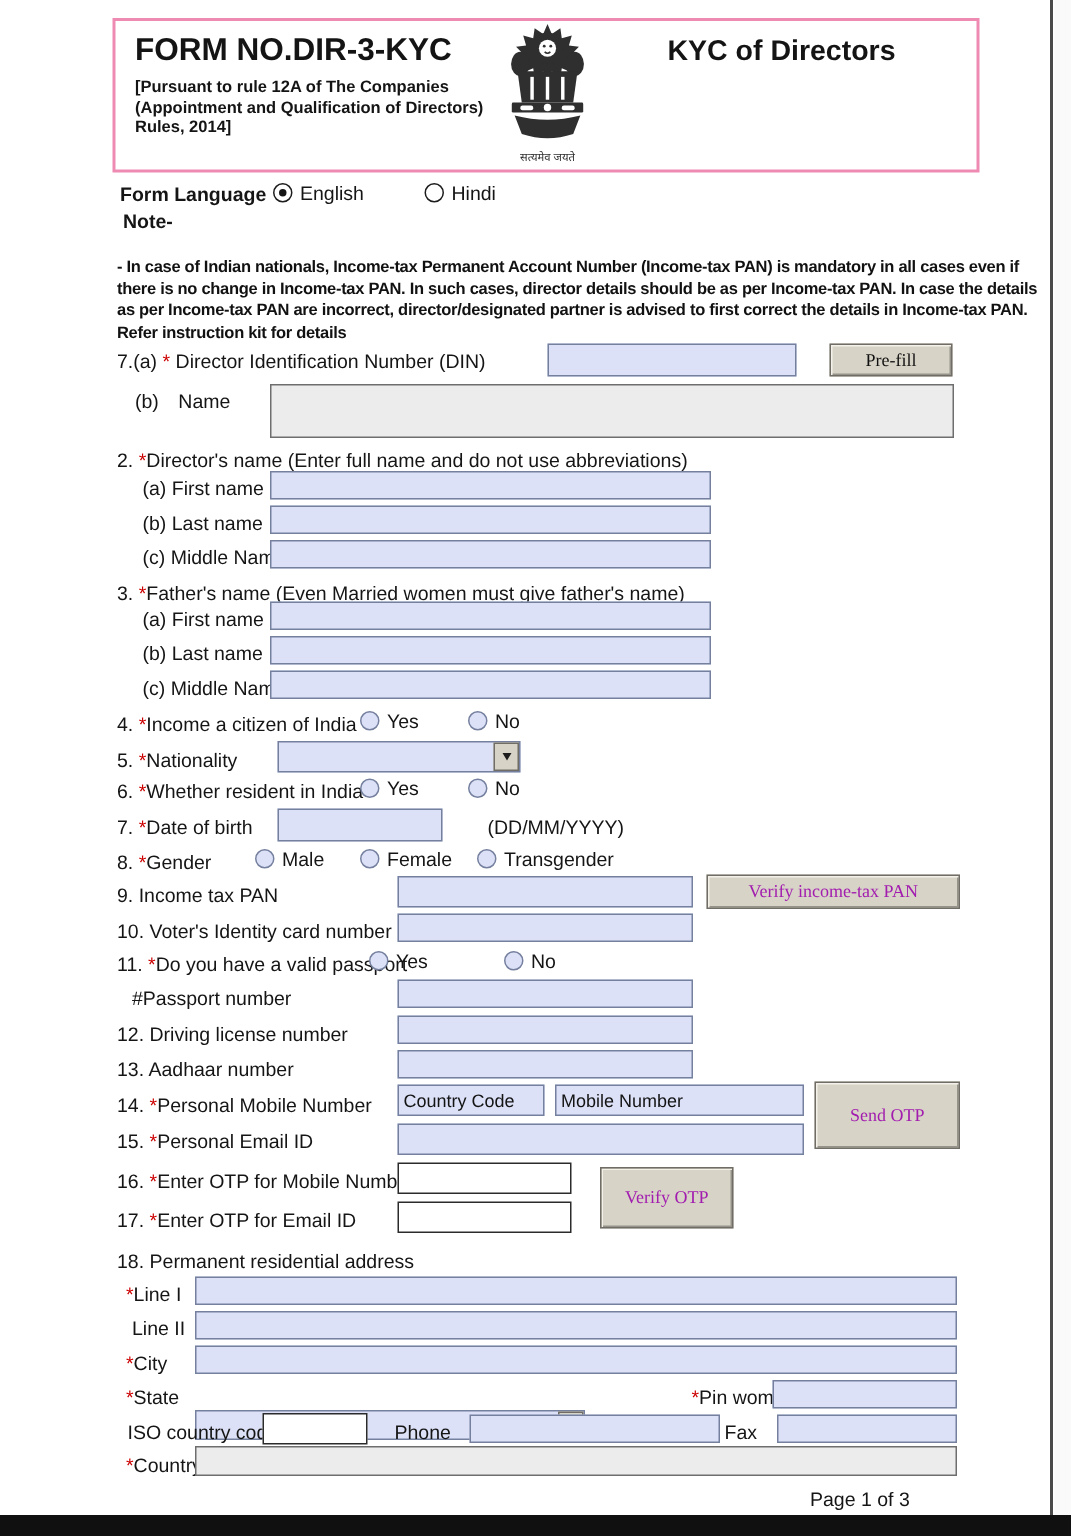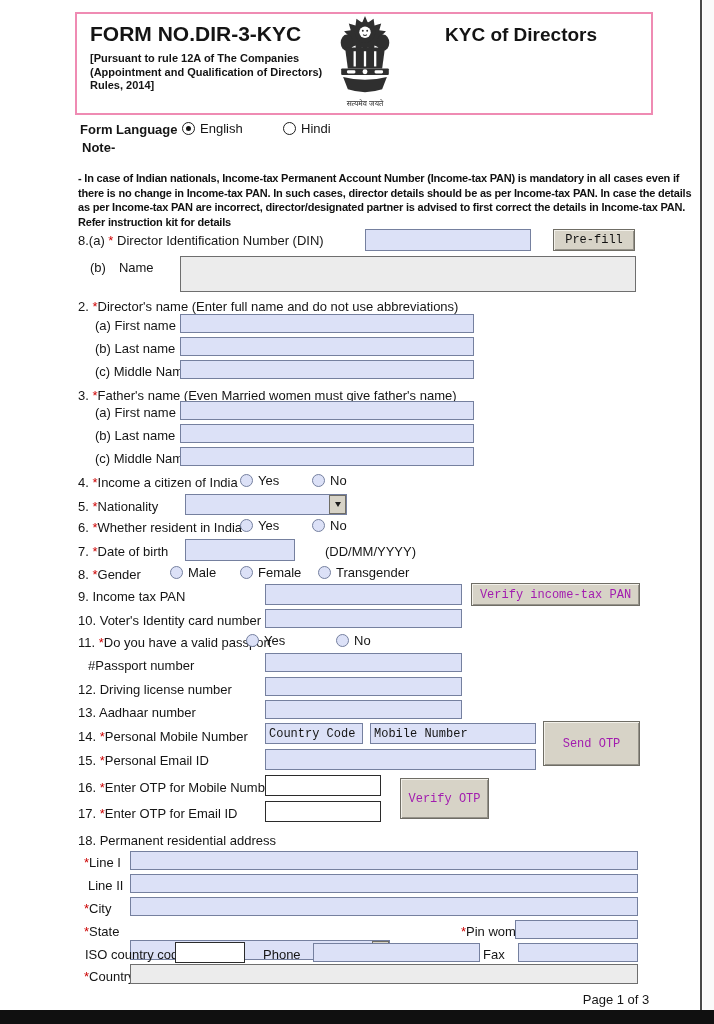--- a/index.html
+++ b/index.html
@@ -3,24 +3,24 @@
 <meta charset="utf-8">
 <style>
   *{margin:0;padding:0;box-sizing:border-box}
   html,body{width:714px;height:1024px}
   body{font-family:"Liberation Sans",sans-serif;background:#fff;position:relative;color:#141414}
   .page{position:absolute;left:0;top:0;width:714px;height:1024px;background:#fff;overflow:hidden}
   .abs{position:absolute}
   .lbl{font-size:13px;white-space:nowrap;color:#151515}
   .b{font-weight:bold}
   .star{color:#cc0000}
-  .fld{background:#dce1f7;border:1px solid #75809f;font-size:12px;padding:0 3px;font-family:Liberation Mono, monospace;color:#141414}
+  .fld{background:#dce1f7;border:1px solid #75809f;font-size:12px;padding:0 3px;font-family:Liberation Sans, sans-serif;color:#141414}
   .fld-white{background:#ffffff;border:1px solid #2b2b2b}
   .fld-gray{background:#ececec;border:1px solid #6e6e6e}
-  .btn{background:#d7d3c7;border:1px solid #6f6d65;box-shadow:inset 1px 1px 0 #f3f1ea, inset -1px -1px 0 #96938a;font-size:12px;color:#111;font-family:Liberation Mono, monospace;cursor:pointer}
+  .btn{background:#d7d3c7;border:1px solid #6f6d65;box-shadow:inset 1px 1px 0 #f3f1ea, inset -1px -1px 0 #96938a;font-size:12px;color:#111;font-family:Liberation Serif, serif;cursor:pointer}
   .btn.disabled{color:#a21caf}
   .radio-wrap{display:flex;align-items:center;gap:5px;cursor:pointer}
   .radio{width:13px;height:13px;border-radius:50%;background:#dce1f7;border:1px solid #75809f;position:relative;flex:0 0 auto}
   .radio.dark{background:#fff;border:1px solid #1d1d1d}
   .radio.checked::after{content:"";position:absolute;left:3px;top:3px;width:5px;height:5px;border-radius:50%;background:#151515}
   .combo{background:#dce1f7;border:1px solid #75809f;position:relative;cursor:pointer}
   .combo-btn{position:absolute;right:0;top:0;bottom:0;width:17px;background:#d7d3c7;border:1px solid #6f6d65;display:flex;align-items:center;justify-content:center}
   .tri{width:0;height:0;border-left:3.5px solid transparent;border-right:3.5px solid transparent;border-top:5px solid #1d1d1d}
   .hdr-box{border:2px solid #ef8bb3;background:#fff}
   .note-p{font-size:11px;font-weight:bold;line-height:14.5px;letter-spacing:-0.2px;color:#111}
@@ -66,21 +66,21 @@
   </label>
   <label class="abs radio-wrap" style="left:283px;top:121px">
     <span class="radio dark"></span>
     <span class="lbl">Hindi</span>
   </label>
 
   <div class="abs lbl b" style="left:82px;top:140px">Note-</div>
   <div class="abs note-p" style="left:78px;top:171px;width:624px">- In case of Indian nationals, Income-tax Permanent Account Number (Income-tax PAN) is mandatory in all cases even if there is no change in Income-tax PAN. In such cases, director details should be as per Income-tax PAN. In case the details as per Income-tax PAN are incorrect, director/designated partner is advised to first correct the details in Income-tax PAN. Refer instruction kit for details</div>
 
   <div class="abs lbl" style="left:78px;top:233px">
-    <span>8.(a)</span> <span class="star">*</span><span> Director Identification Number (DIN)</span>
+    <span>7.(a)</span> <span class="star">*</span><span> Director Identification Number (DIN)</span>
   </div>
   <input class="abs fld" style="left: 365px; top: 229px; width: 166px; height: 22px;">
   <button class="abs btn" style="left:553px;top:229px;width:82px;height:22px">Pre-fill</button>
 
   <div class="abs lbl" style="left:90px;top:260px">
     <span>(b)</span><span style="margin-left:13px">Name</span>
   </div>
   <div class="abs fld-gray" style="left:180px;top:256px;width:456px;height:36px"></div>
 
   <div class="abs lbl" style="left:78px;top:299px">
@@ -239,18 +239,18 @@
   <div class="abs lbl" style="left:263px;top:947px">Phone</div>
   <input class="abs fld" style="left: 313px; top: 943px; width: 167px; height: 19px;">
   <div class="abs lbl" style="left:483px;top:947px">Fax</div>
   <input class="abs fld" style="left: 518px; top: 943px; width: 120px; height: 19px;">
 
   <div class="abs lbl" style="left:84px;top:969px">
     <span class="star">*</span><span>Country</span>
   </div>
   <div class="abs fld-gray" style="left:130px;top:964px;width:508px;height:20px"></div>
 
-  <div class="abs lbl" style="left:540px;top:992px;width:152px;text-align:center">Page 1 of 3</div>
+  <div class="abs lbl" style="left:540px;top:992px;width:152px;text-align:left">Page 1 of 3</div>
 
   <div class="abs" style="left:700px;top:0;width:2px;height:1024px;background:#4a4a4a"></div>
   <div class="abs" style="left:703px;top:0;width:11px;height:1024px;background:#fafafa"></div>
   <div class="abs" style="left:0;top:1010px;width:714px;height:14px;background:#101010"></div>
 </div>
 
 </body></html>

